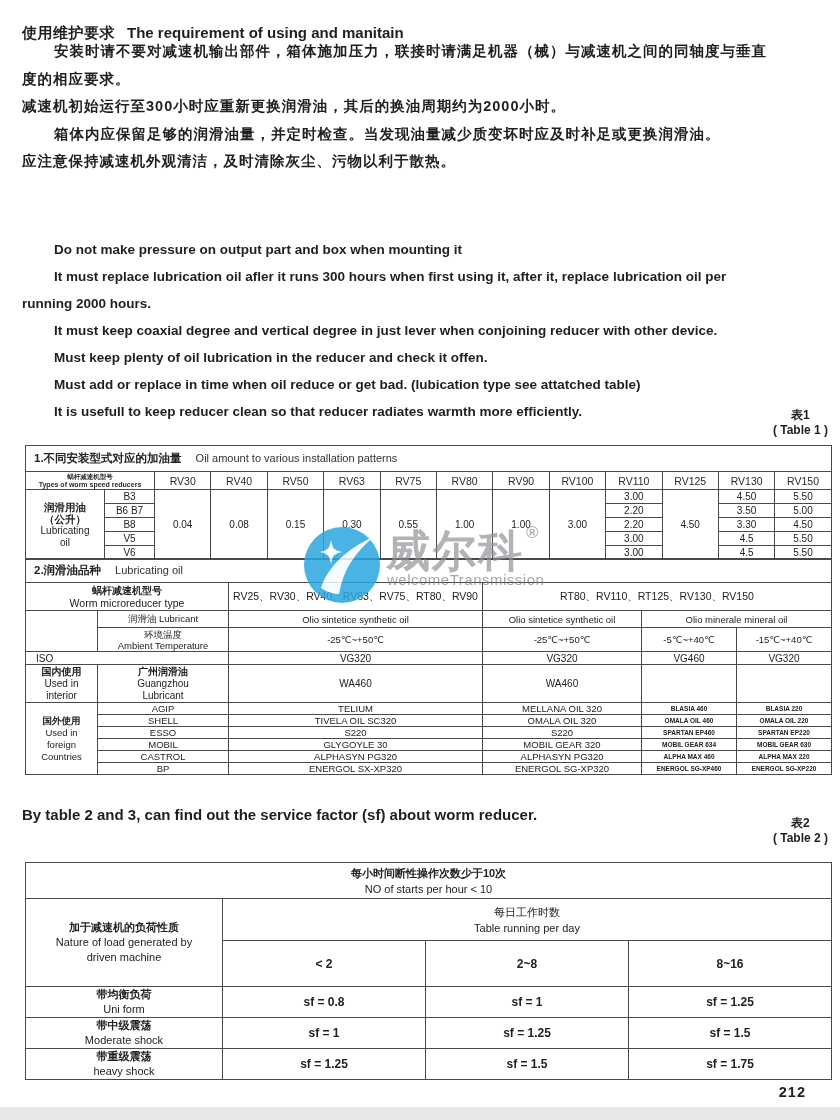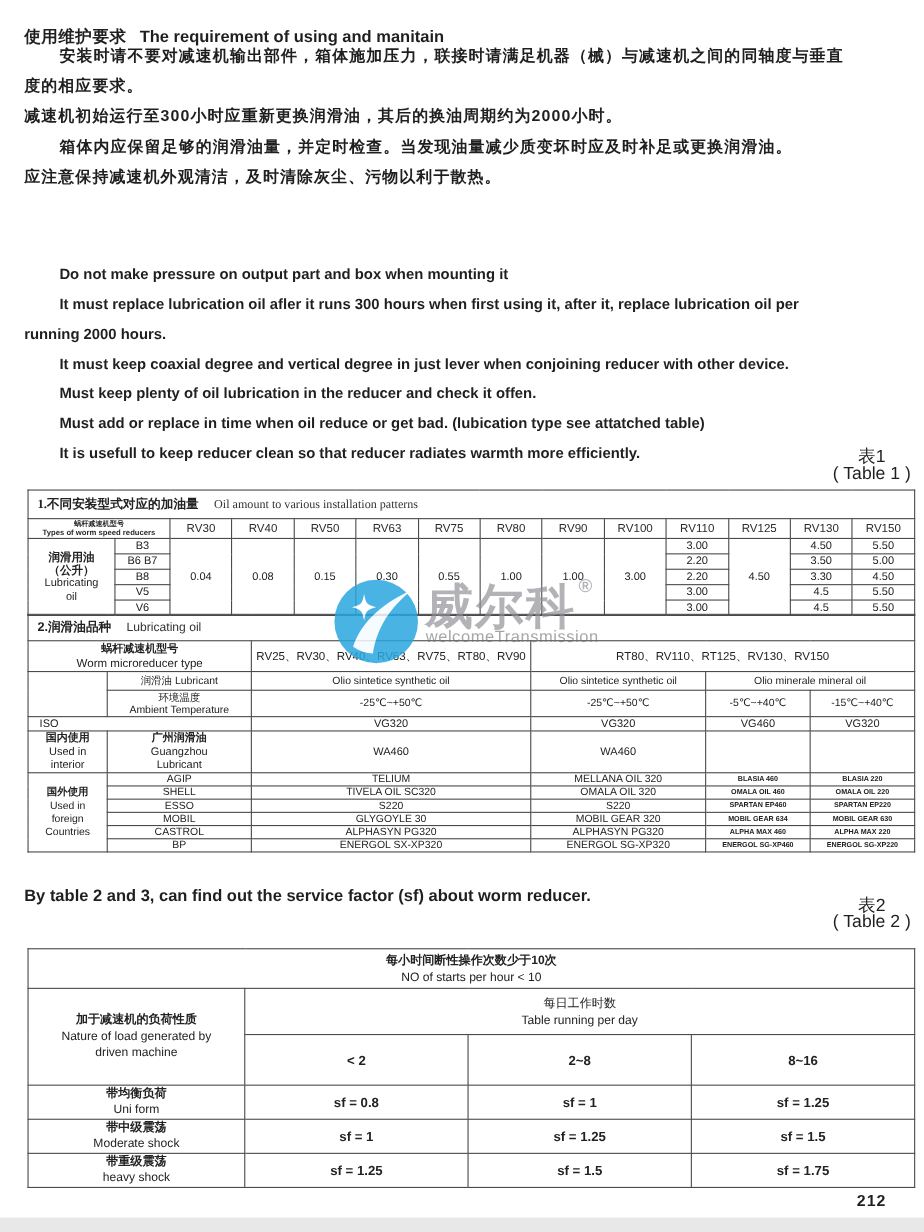--- a/index.html
+++ b/index.html
@@ -9,30 +9,30 @@
 
   .title-row { position:absolute; top:24px; left:22px; font-weight:bold; font-size:15px; letter-spacing:.5px; }
   .title-row .t-en { margin-left:12px; letter-spacing:0; }
 
   .zh-block { position:absolute; top:38px; left:22px; width:790px; font-size:14.5px; font-weight:bold; }
   .zh-block .line { line-height:27.5px; letter-spacing:1px; }
   .en-block { position:absolute; top:236px; left:22px; width:790px; font-size:13.5px; font-weight:bold; }
   .en-block .line { line-height:27px; }
   .indent { padding-left:32px; }
 
-  .tag { position:absolute; right:12px; text-align:center; font-weight:normal; font-size:16px; line-height:15px; }
+  .tag { position:absolute; right:12px; text-align:center; font-weight:bold; font-size:12px; line-height:15px; }
   .tag1 { top:408px; }
   .tag2 { top:816px; }
 
   table.tbl { position:absolute; left:25px; width:806px; border-collapse:collapse; table-layout:fixed; background:transparent; }
   table.tbl td { border:1px solid #4a4a4a; text-align:center; vertical-align:middle; padding:0; font-size:10px; color:#222; overflow:hidden; }
 
   
   #t1 { top:445px; }
-  #t1 .t-title td { height:26px; text-align:left; padding-left:8px; font-size:11.5px; font-weight:bold;font-family:Liberation Serif, serif; }
+  #t1 .t-title td { height:26px; text-align:left; padding-left:8px; font-size:11.5px; font-weight:bold; }
   #t1 .t-title .en { font-weight:normal; margin-left:14px; font-size:11px; color:#333; }
   #t1 .t-head td { height:18px; font-size:10.5px; color:#2a2a2a; }
   .tinycell div { line-height:8px; }
   .tinycell .zh { font-size:6.5px; font-weight:bold; }
   .tinycell .en { font-size:7px; font-weight:bold; }
   #t1 .h14 td { height:14px; }
   .t1label div { line-height:12px; }
   .t1label .zh { font-weight:bold; font-size:10.5px; }
   .t1label .en { font-size:10px; }
 

